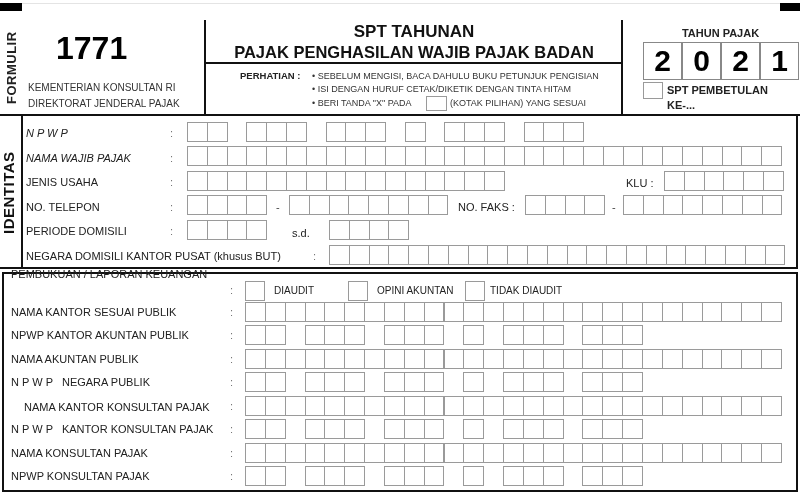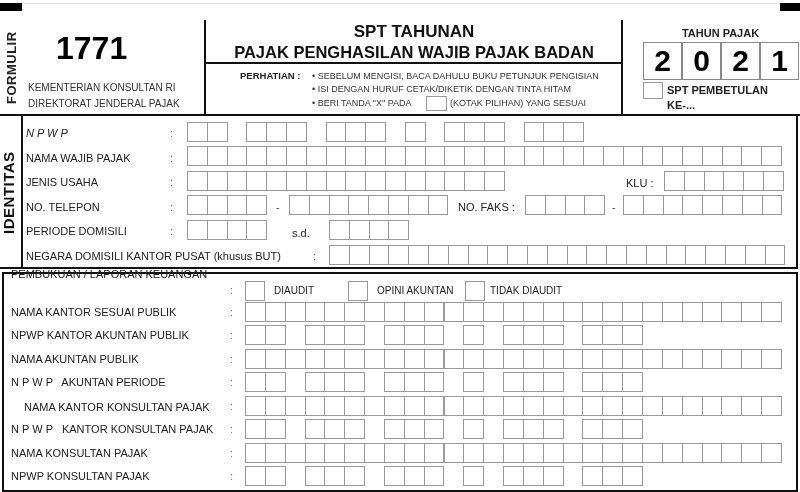--- a/index.html
+++ b/index.html
@@ -69,21 +69,21 @@
 <div class="spt">
   <div>SPT PEMBETULAN</div>
   <div>KE-...</div>
 </div>
 
 <div class="sect" style="left:0;top:116px;width:798px;height:153px;border-left:none;border-top:none;"></div>
 <div class="vline" style="left:21px;top:116px;height:152px;"></div>
 <div class="identitas">IDENTITAS</div>
 
 <div class="lbl" style="left:26px;top:127px;font-style:italic;">N P W P</div>
-<div class="lbl" style="left:26px;top:152px;">NAMA WAJIB PAJAK</div>
+<div class="lbl" style="left:26px;top:152px;font-style:italic;">NAMA WAJIB PAJAK</div>
 <div class="lbl" style="left:26px;top:176px;">JENIS USAHA</div>
 <div class="lbl" style="left:26px;top:201px;">NO. TELEPON</div>
 <div class="lbl" style="left:26px;top:225px;">PERIODE DOMISILI</div>
 <div class="lbl" style="left:26px;top:250px;">NEGARA DOMISILI KANTOR PUSAT (khusus BUT)</div>
 
 <div class="colon" style="left:170px;top:127px;">:</div>
 <div class="colon" style="left:170px;top:152px;">:</div>
 <div class="colon" style="left:170px;top:176px;">:</div>
 <div class="colon" style="left:170px;top:201px;">:</div>
 <div class="colon" style="left:170px;top:225px;">:</div>
@@ -219,21 +219,21 @@
 <div class="dash" style="left:612px;top:201px;">-</div>
 <div class="lbl" style="left:626px;top:177px;">KLU :</div>
 <div class="lbl" style="left:292px;top:227px;">s.d.</div>
 
 <div class="sect" style="left:2px;top:272px;width:796px;height:220px;"></div>
 
 <div class="lbl" style="left:11px;top:268px;">PEMBUKUAN / LAPORAN KEUANGAN</div>
 <div class="lbl" style="left:11px;top:306px;">NAMA KANTOR SESUAI PUBLIK</div>
 <div class="lbl" style="left:11px;top:329px;">NPWP KANTOR AKUNTAN PUBLIK</div>
 <div class="lbl" style="left:11px;top:353px;">NAMA AKUNTAN PUBLIK</div>
-<div class="lbl" style="left:11px;top:376px;white-space:pre;">N P W P   AKUNTAN PERIODE</div>
+<div class="lbl" style="left:11px;top:376px;white-space:pre;">N P W P   NEGARA PUBLIK</div>
 <div class="lbl" style="left:11px;top:401px;padding-left:13px;">NAMA KANTOR KONSULTAN PAJAK</div>
 <div class="lbl" style="left:11px;top:423px;white-space:pre;">N P W P   KANTOR KONSULTAN PAJAK</div>
 <div class="lbl" style="left:11px;top:447px;">NAMA KONSULTAN PAJAK</div>
 <div class="lbl" style="left:11px;top:470px;">NPWP KONSULTAN PAJAK</div>
 
 <div class="colon" style="left:230px;top:284px;">:</div>
 <div class="colon" style="left:230px;top:306px;">:</div>
 <div class="colon" style="left:230px;top:329px;">:</div>
 <div class="colon" style="left:230px;top:353px;">:</div>
 <div class="colon" style="left:230px;top:376px;">:</div>

